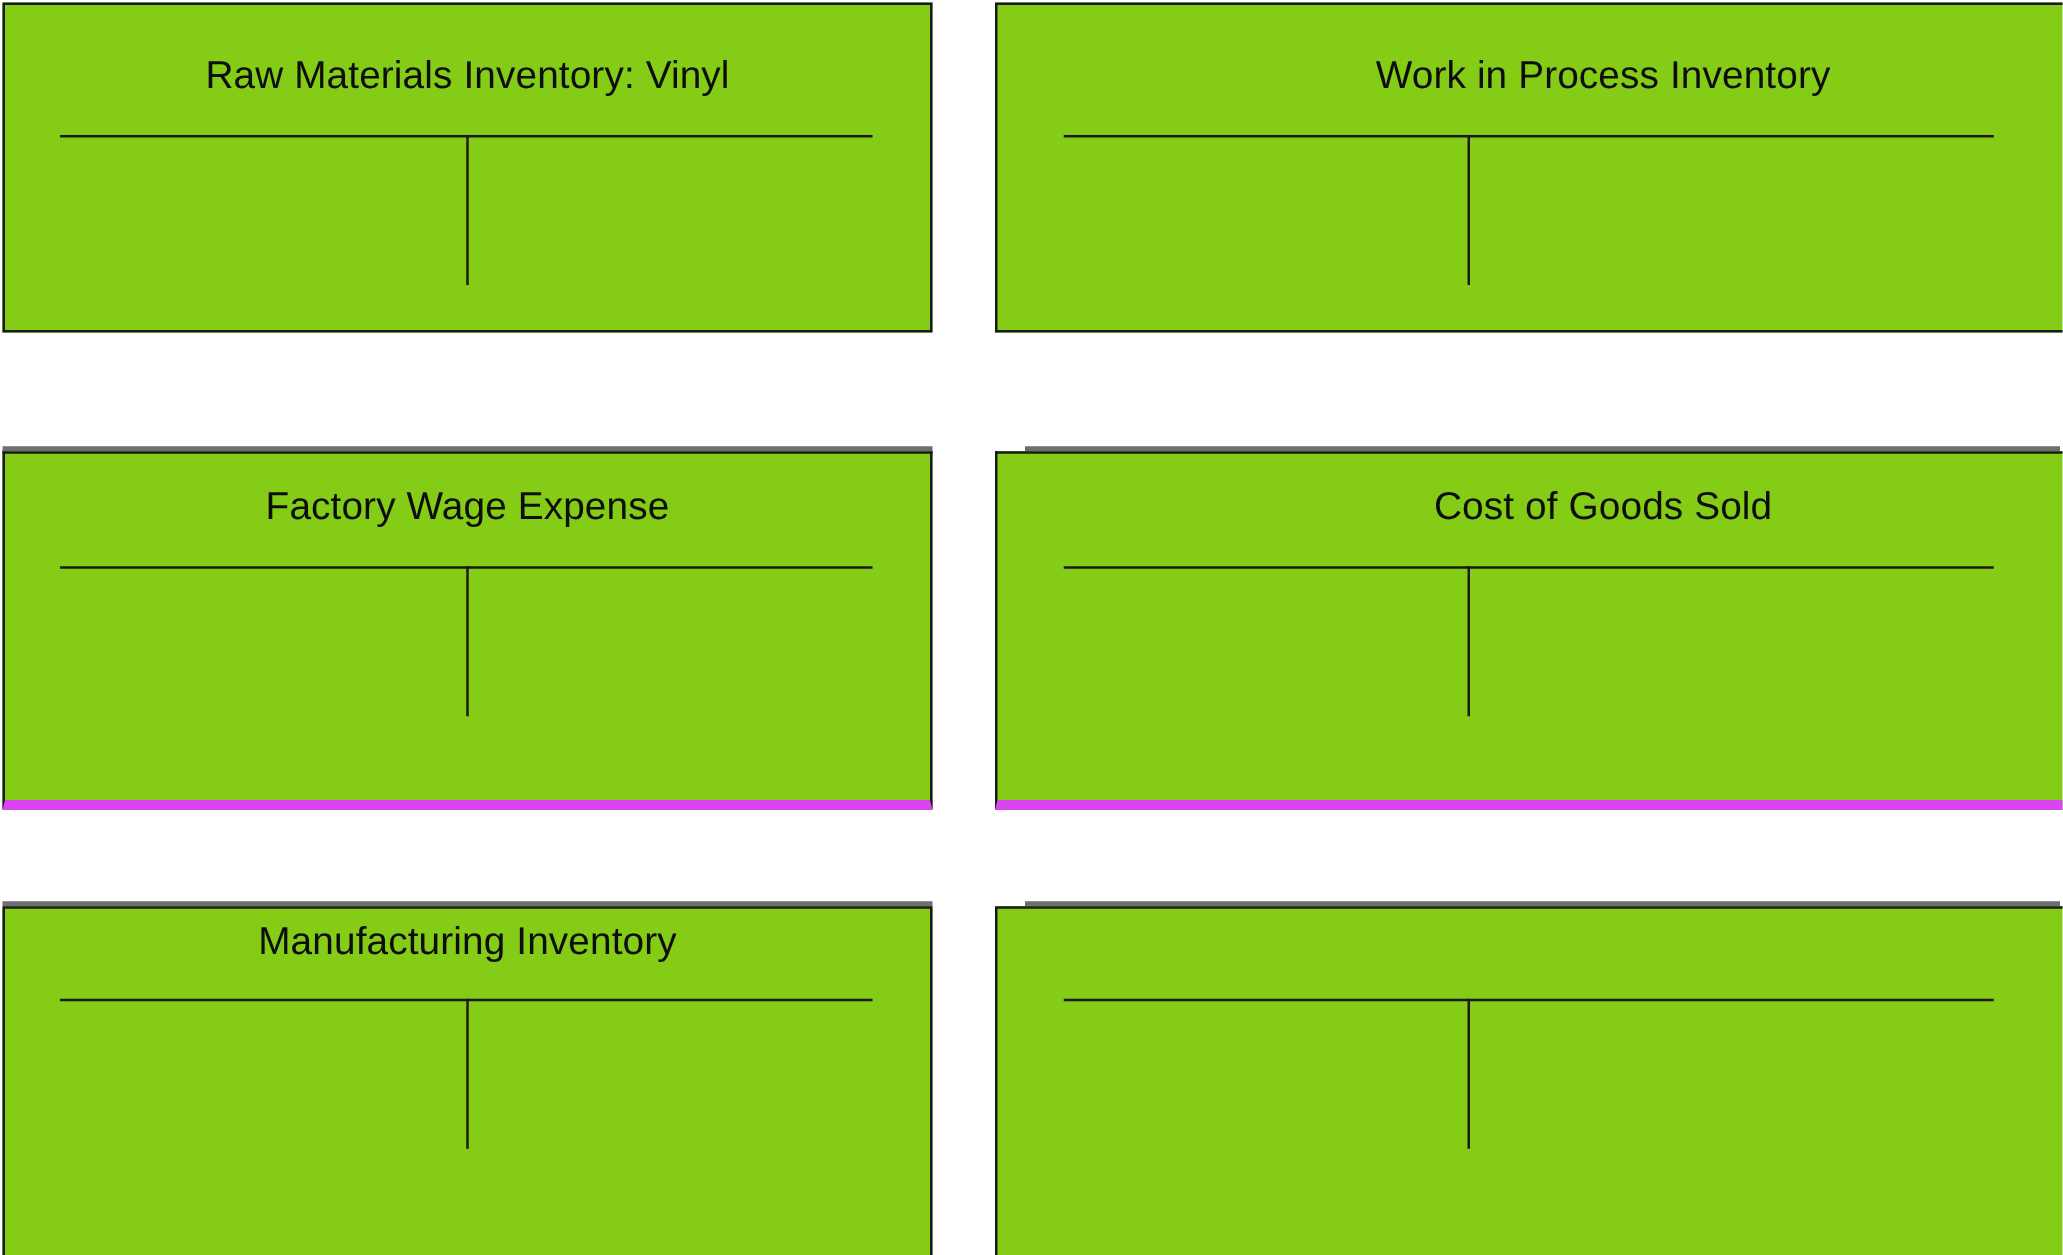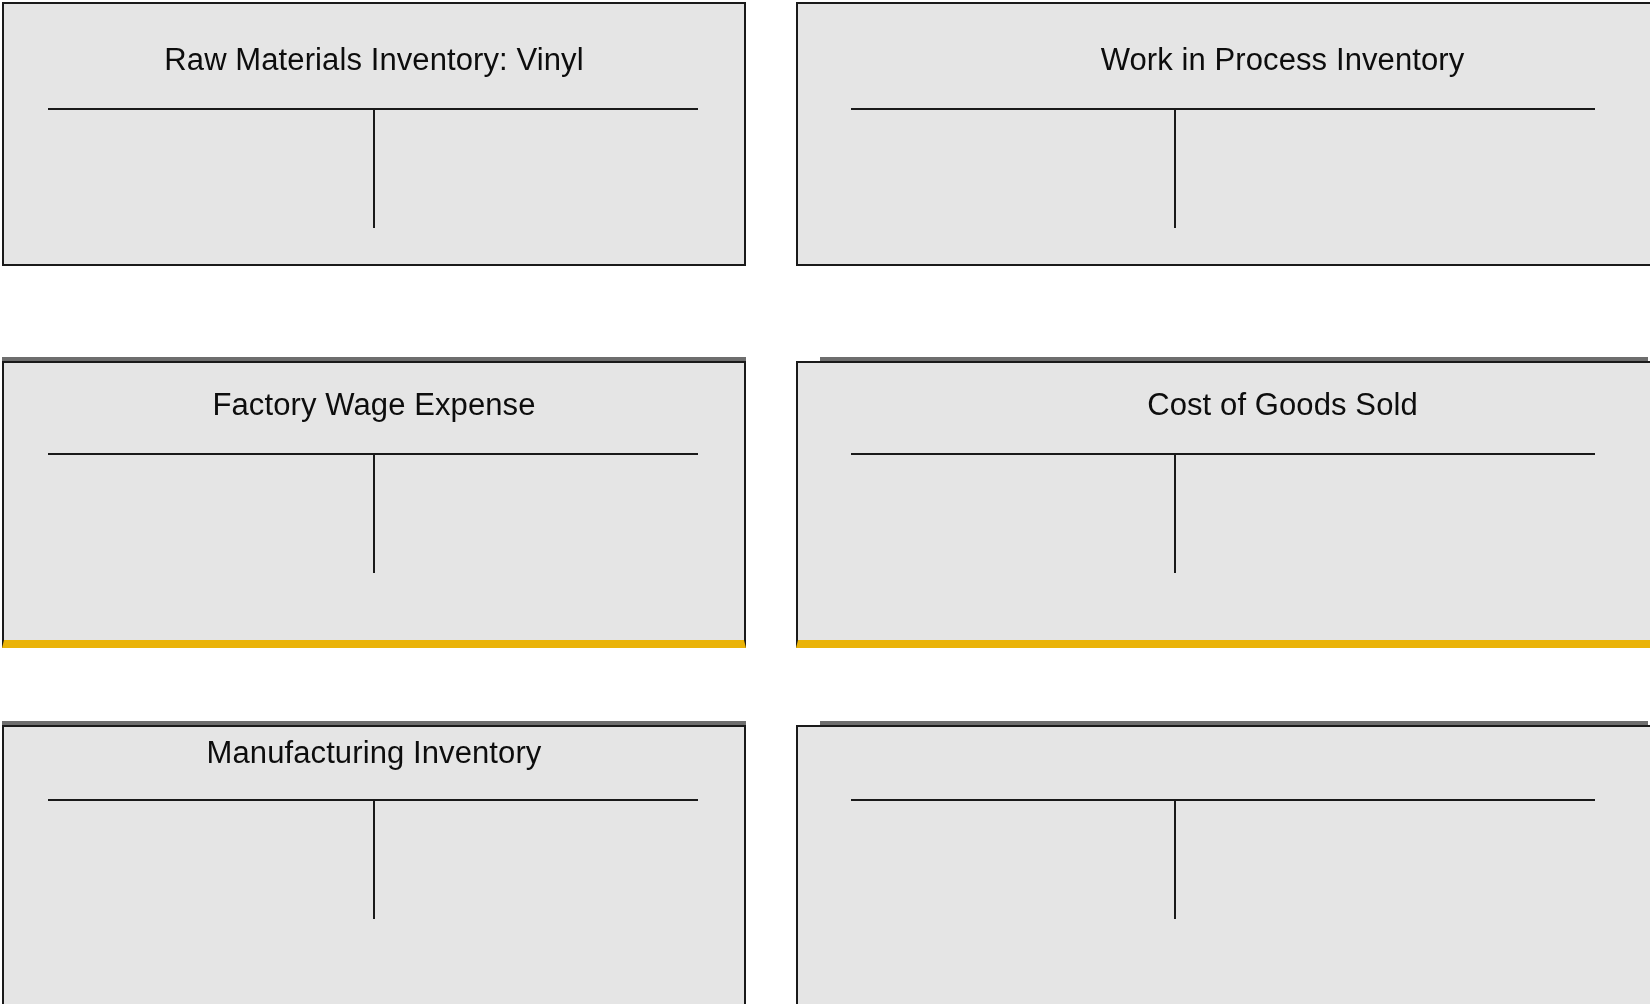--- a/index.html
+++ b/index.html
@@ -17,28 +17,28 @@
   #canvas {
     position: relative;
     width: 1650px;
     height: 1004px;
     background: #ffffff;
   }
 
   
   .taccount {
     position: absolute;
-    background: #e5e5e5;
+    background: #84cc16;
     box-sizing: border-box;
     border: 2px solid #1a1a1a;
   }
 
   
   .taccount.thick-bottom {
-    border-bottom: 8px solid #eab308;
+    border-bottom: 8px solid #d946ef;
     padding-left: 29px;
   }
 
   
   .accent-strip {
     position: absolute;
     height: 4px;
     background: #6e6e6e;
   }
 

